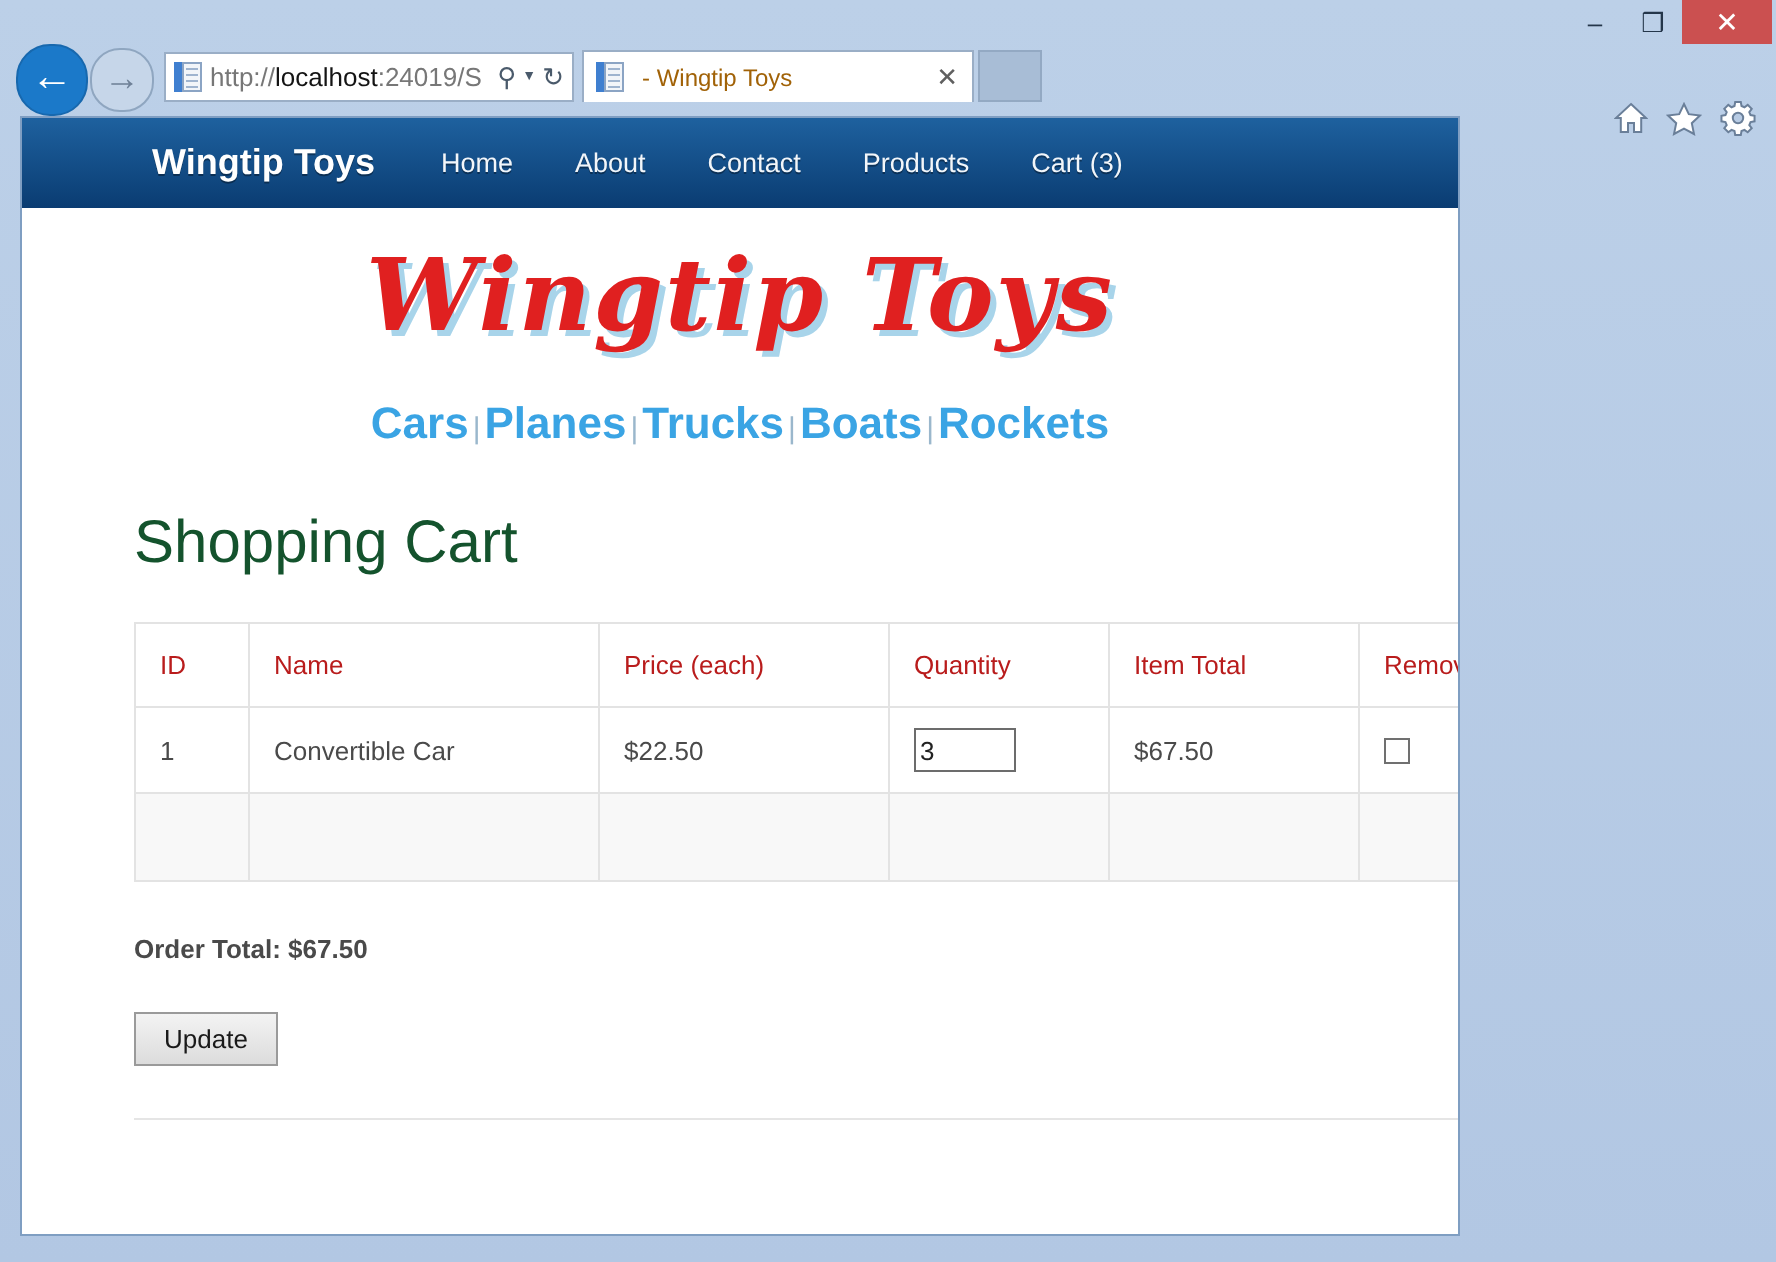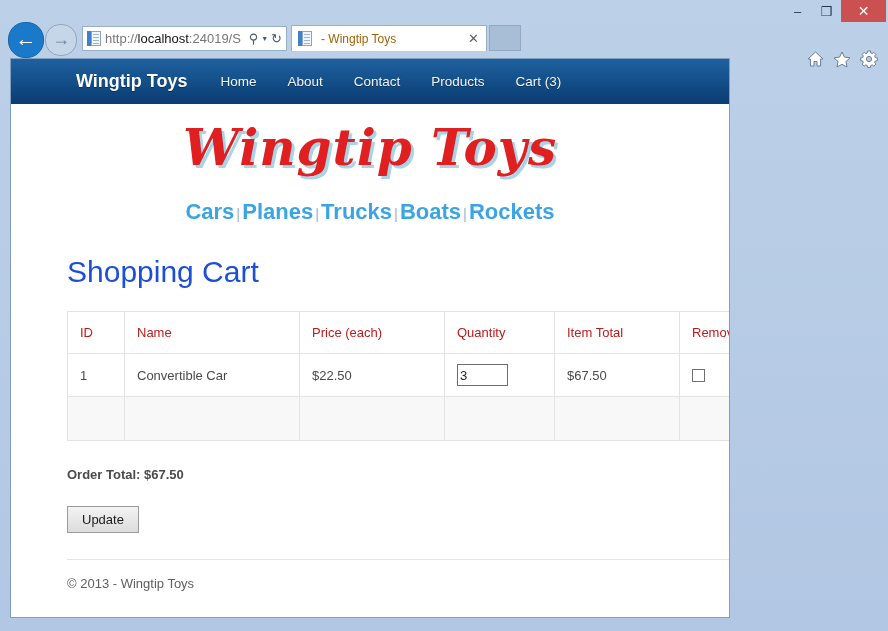--- a/index.html
+++ b/index.html
@@ -135,21 +135,21 @@
 
   #cats {
     text-align: center; margin-top: 22px;
     font-size: 22px; font-weight: bold; color: #41a7e4;
   }
   #cats .cat { cursor: pointer; color: #3aa4e4; }
   #cats .sep { color: #9ab7cc; font-size: 15px; font-weight: normal; padding: 0 2px; }
 
   #page-title {
     margin: 30px 0 2px 56px;
-    font-size: 30px; font-weight: normal; color: #1d4ed8;
+    font-size: 30px; font-weight: normal; color: #14532d;
   }
 
   #cart-table {
     margin: 22px 0 0 56px;
     width: 753px;
     border-collapse: collapse;
     font-size: 13px;
     color: #4a4a4a;
   }
   #cart-table th, #cart-table td {
@@ -317,15 +317,14 @@
         </tr>
       </tbody>
     </table>
 
     <div id="order-total">Order Total: $67.50</div>
 
     <button id="update-btn">Update</button>
 
     <div id="divider"></div>
 
-    <div id="footer">© 2013 - Wingtip Toys</div>
   </div>
 </div>
 
 </body></html>

